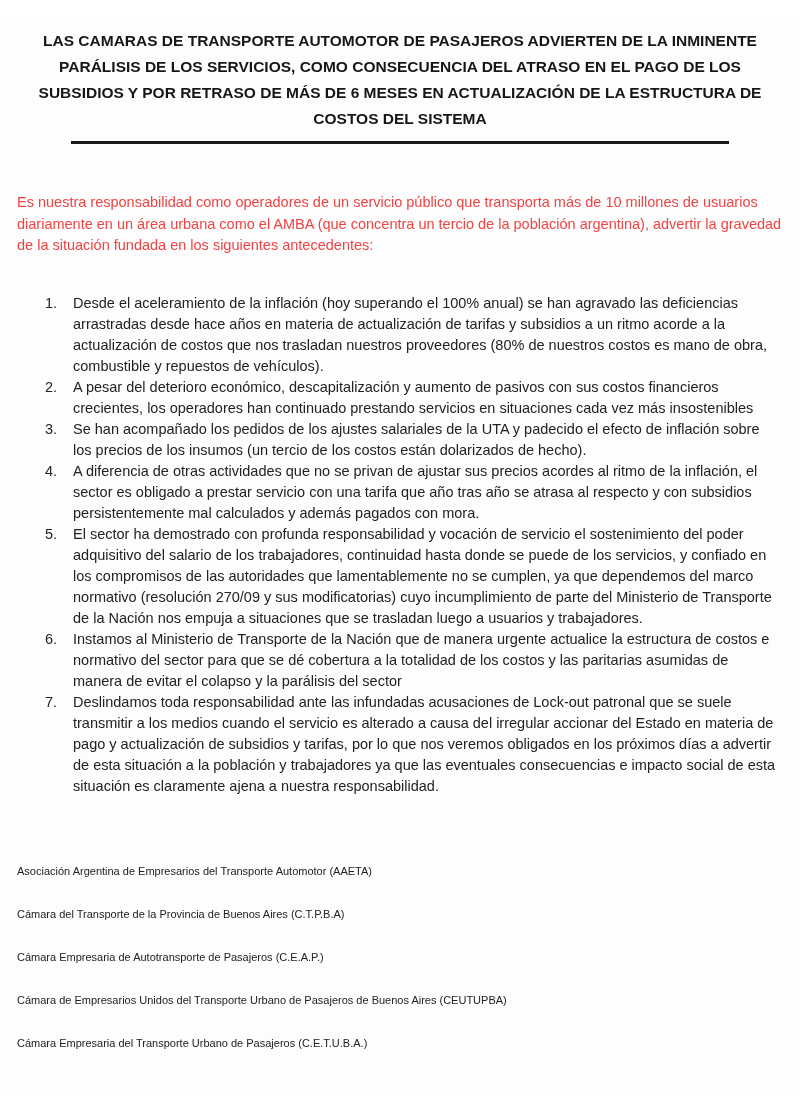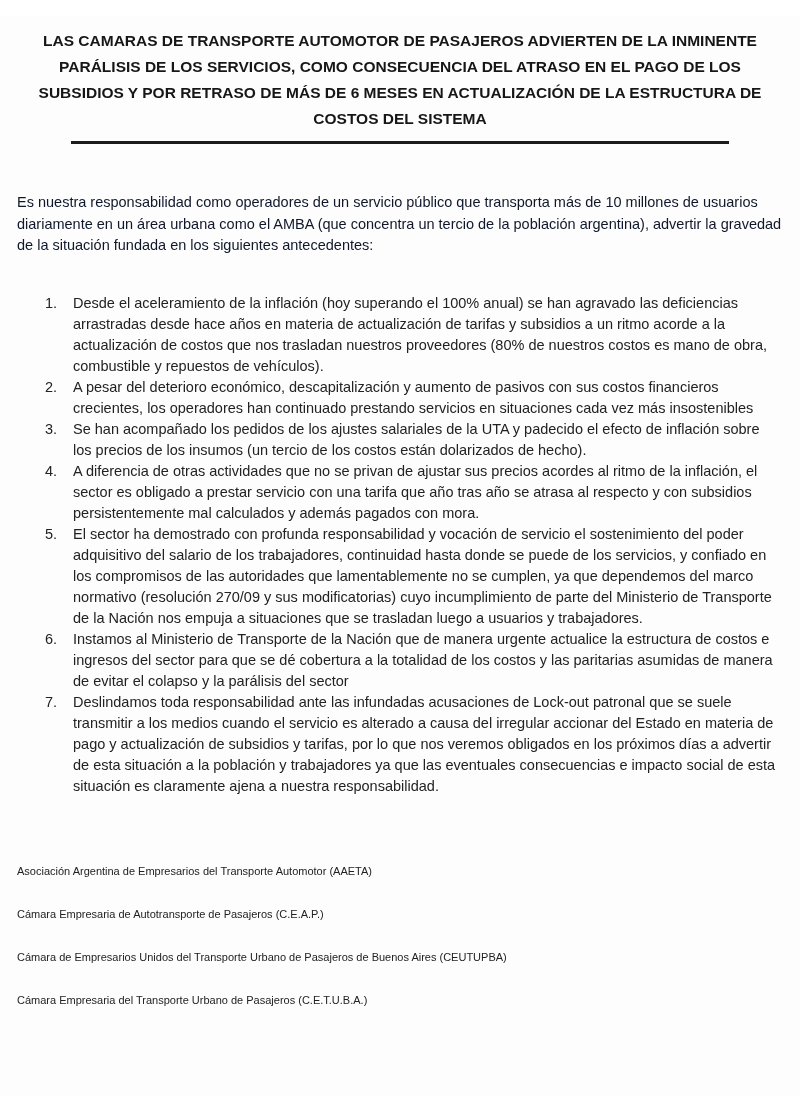--- a/index.html
+++ b/index.html
@@ -31,21 +31,21 @@
   .rule {
     height: 3px;
     background: #1c1c1c;
     width: 658px;
     margin: 9px auto 0 auto;
   }
   .intro {
     margin: 48px 0 0 0;
     font-size: 14.5px;
     line-height: 21.5px;
-    color: #0f172a;
+    color: #ef4444;
   }
   .items {
     margin: 36px 0 0 0;
     padding: 0;
     list-style: none;
   }
   .item {
     display: flex;
     font-size: 14.5px;
     line-height: 21px;
@@ -105,33 +105,34 @@
         <span class="txt">A diferencia de otras actividades que no se privan de ajustar sus precios acordes al ritmo de la inflación, el sector es obligado a prestar servicio con una tarifa que año tras año se atrasa al respecto y con subsidios persistentemente mal calculados y además pagados con mora.</span>
       </li>
 
       <li class="item">
         <span class="num">5.</span>
         <span class="txt">El sector ha demostrado con profunda responsabilidad y vocación de servicio el sostenimiento del poder adquisitivo del salario de los trabajadores, continuidad hasta donde se puede de los servicios, y confiado en los compromisos de las autoridades que lamentablemente no se cumplen, ya que dependemos del marco normativo (resolución 270/09 y sus modificatorias) cuyo incumplimiento de parte del Ministerio de Transporte de la Nación nos empuja a situaciones que se trasladan luego a usuarios y trabajadores.</span>
       </li>
 
       <li class="item">
         <span class="num">6.</span>
-        <span class="txt">Instamos al Ministerio de Transporte de la Nación que de manera urgente actualice la estructura de costos e ingresos del sector para que se dé cobertura a la totalidad de los costos y las paritarias asumidas de manera de evitar el colapso y la parálisis del sector</span>
+        <span class="txt">Instamos al Ministerio de Transporte de la Nación que de manera urgente actualice la estructura de costos e normativo del sector para que se dé cobertura a la totalidad de los costos y las paritarias asumidas de manera de evitar el colapso y la parálisis del sector</span>
       </li>
 
       <li class="item">
         <span class="num">7.</span>
         <span class="txt">Deslindamos toda responsabilidad ante las infundadas acusaciones de Lock-out patronal que se suele transmitir a los medios cuando el servicio es alterado a causa del irregular accionar del Estado en materia de pago y actualización de subsidios y tarifas, por lo que nos veremos obligados en los próximos días a advertir de esta situación a la población y trabajadores ya que las eventuales consecuencias e impacto social de esta situación es claramente ajena a nuestra responsabilidad.</span>
       </li>
     </ol>
 
   <div class="signatures">
 
       <p class="signature">Asociación Argentina de Empresarios del Transporte Automotor (AAETA)</p>
 
+      <p class="signature">Cámara del Transporte de la Provincia de Buenos Aires (C.T.P.B.A)</p>
 
       <p class="signature">Cámara Empresaria de Autotransporte de Pasajeros (C.E.A.P.)</p>
 
       <p class="signature">Cámara de Empresarios Unidos del Transporte Urbano de Pasajeros de Buenos Aires (CEUTUPBA)</p>
 
       <p class="signature">Cámara Empresaria del Transporte Urbano de Pasajeros (C.E.T.U.B.A.)</p>
     </div>
 
 </div>
 

